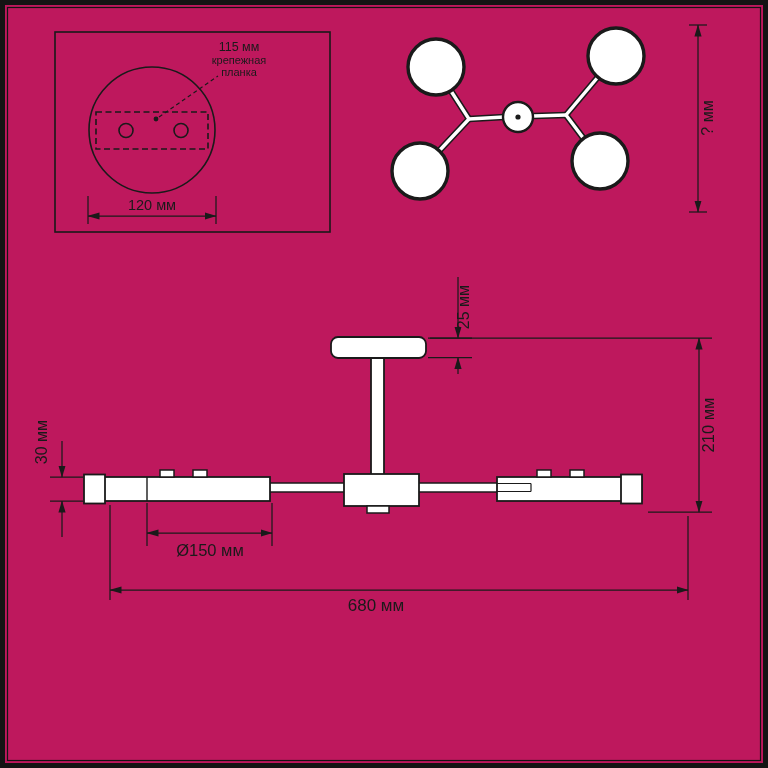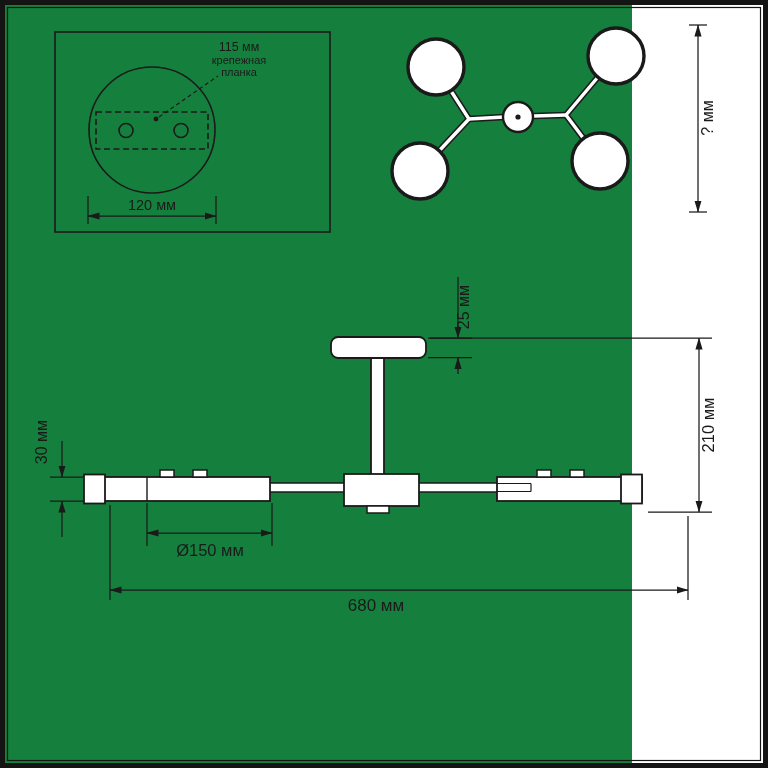--- a/index.html
+++ b/index.html
@@ -1,24 +1,24 @@
 <!DOCTYPE html>
 <html><head>
 <meta charset="utf-8">
 <style>
   html, body {
     margin: 0;
     padding: 0;
     background: #ffffff;
   }
   .frame {
-    width: 632px;
+    width: 768px;
     height: 768px;
     position: relative;
-    background: #15803d;
+    background: #be185d;
   }
   svg {
     display: block;
   }
   text {
     font-family: "Liberation Sans", sans-serif;
     fill: #1a1a1a;
   }
 </style>
 </head>

